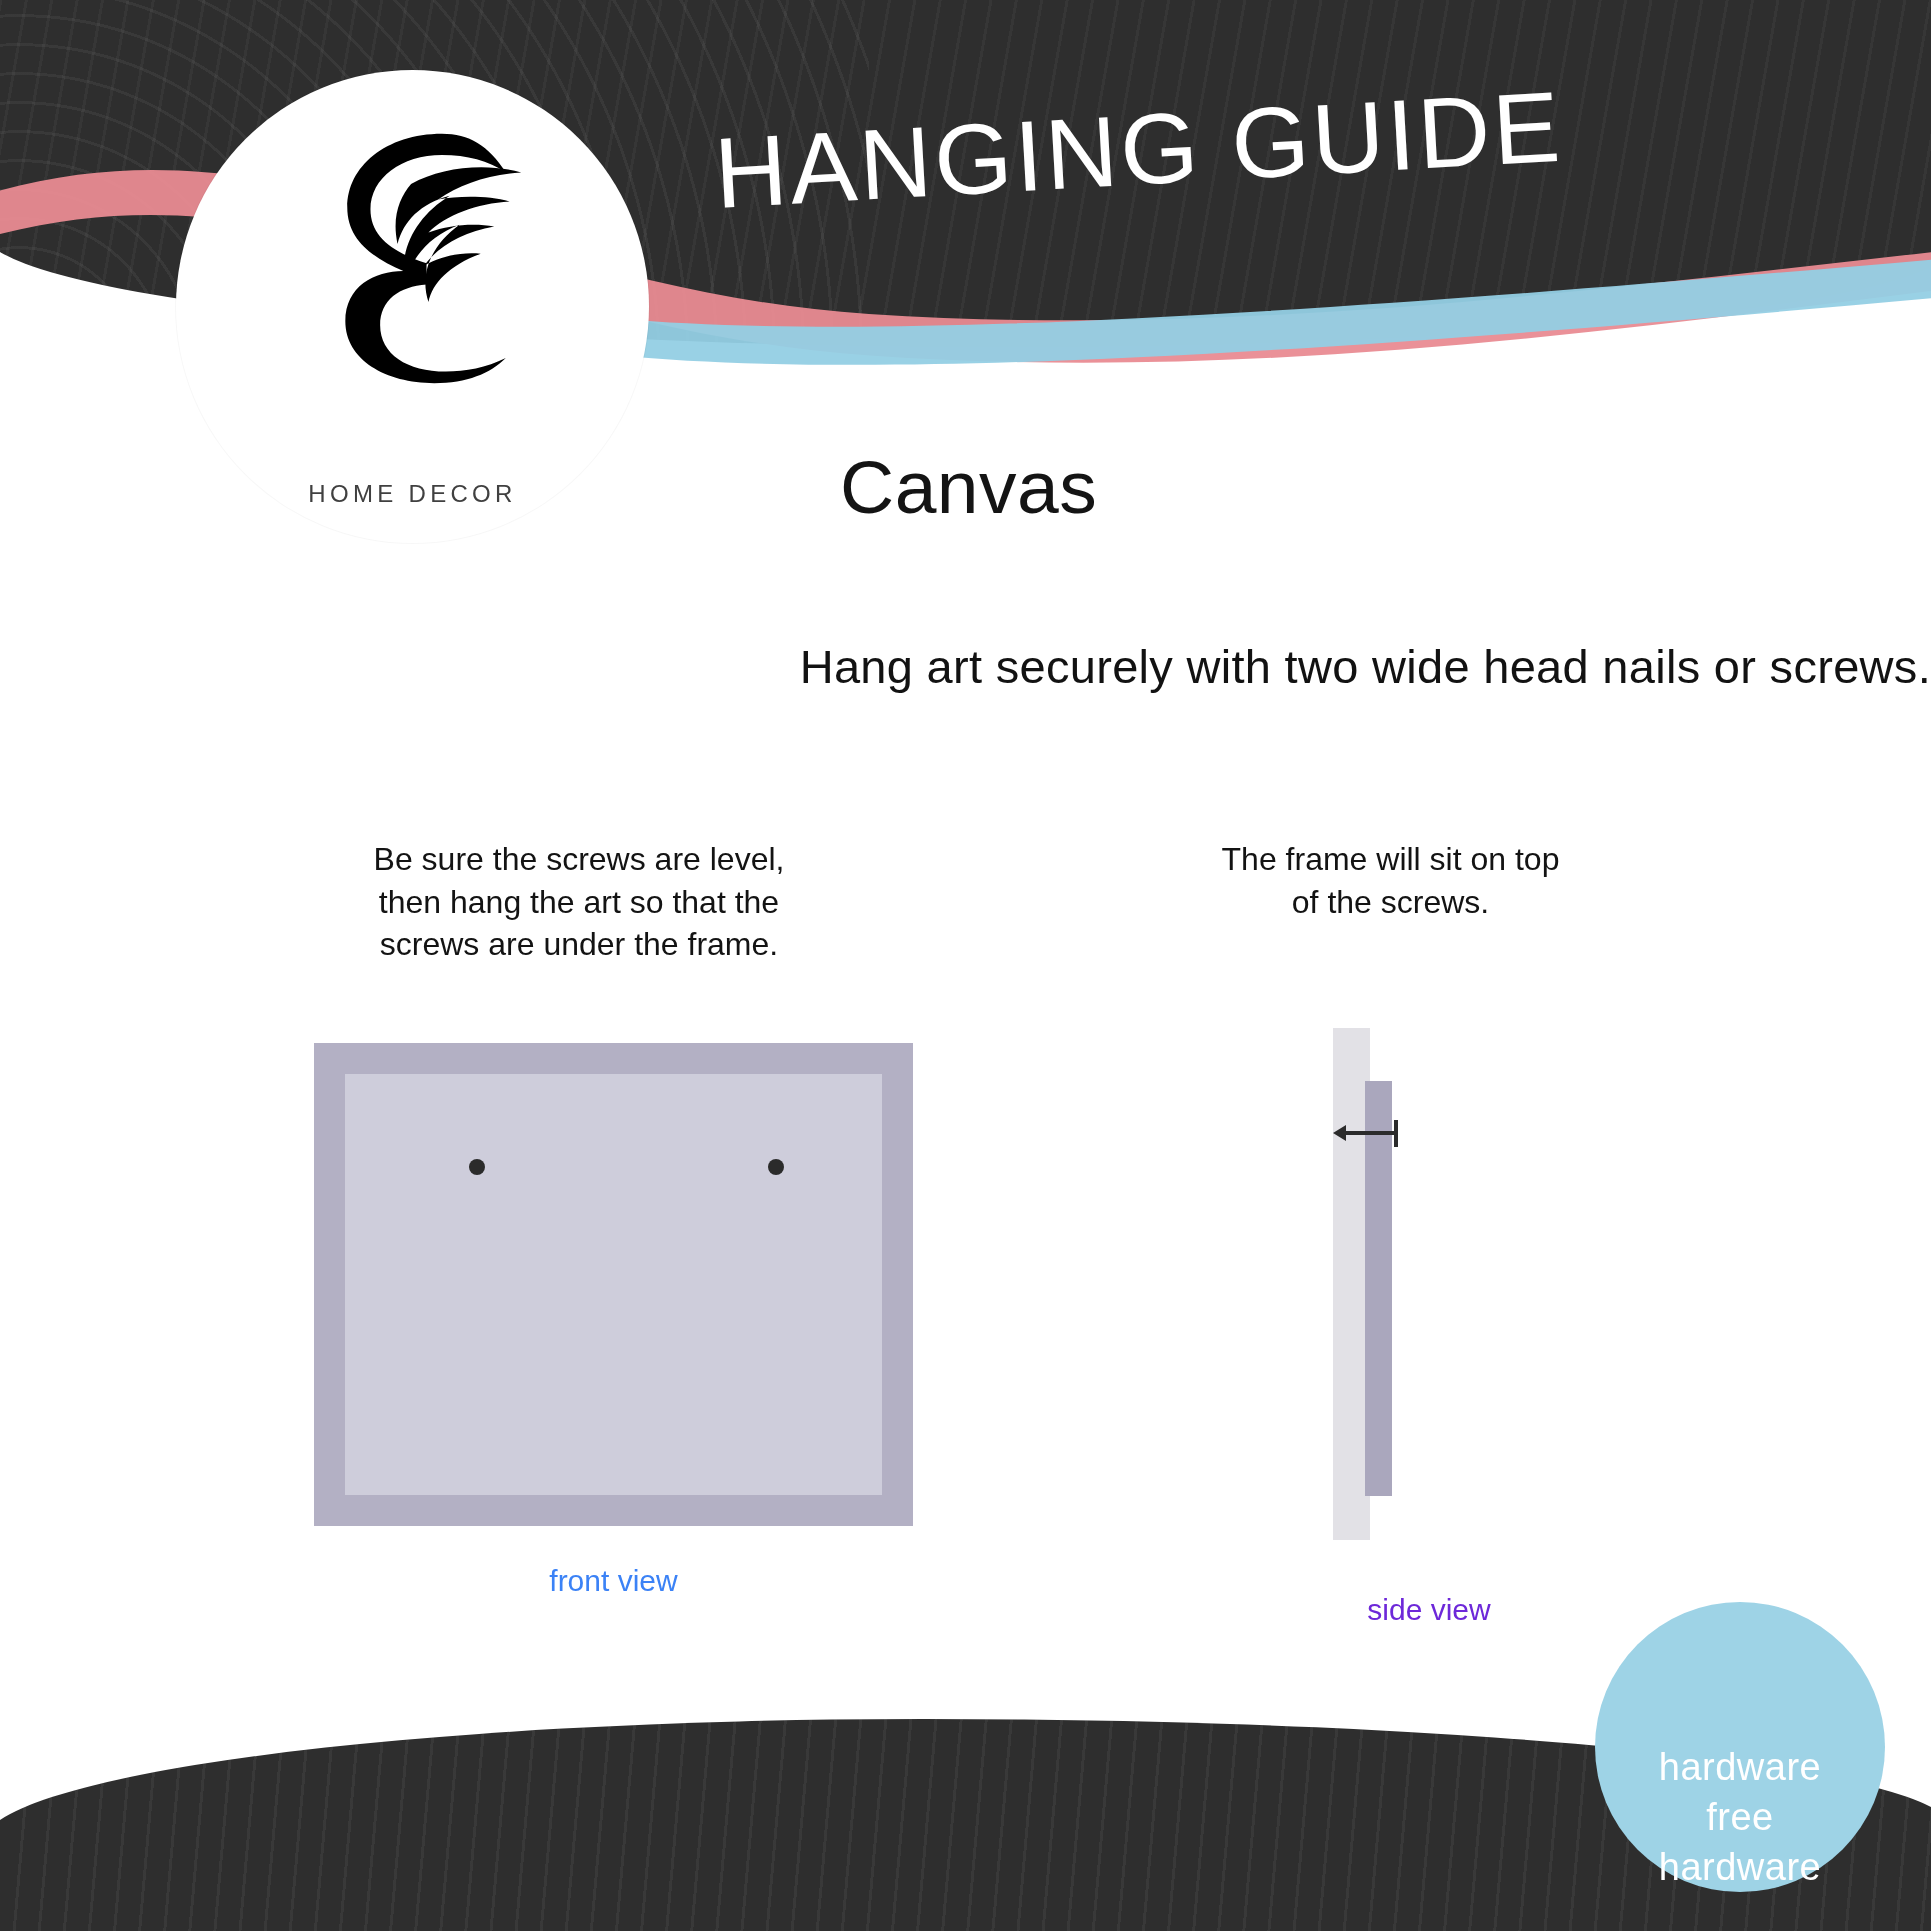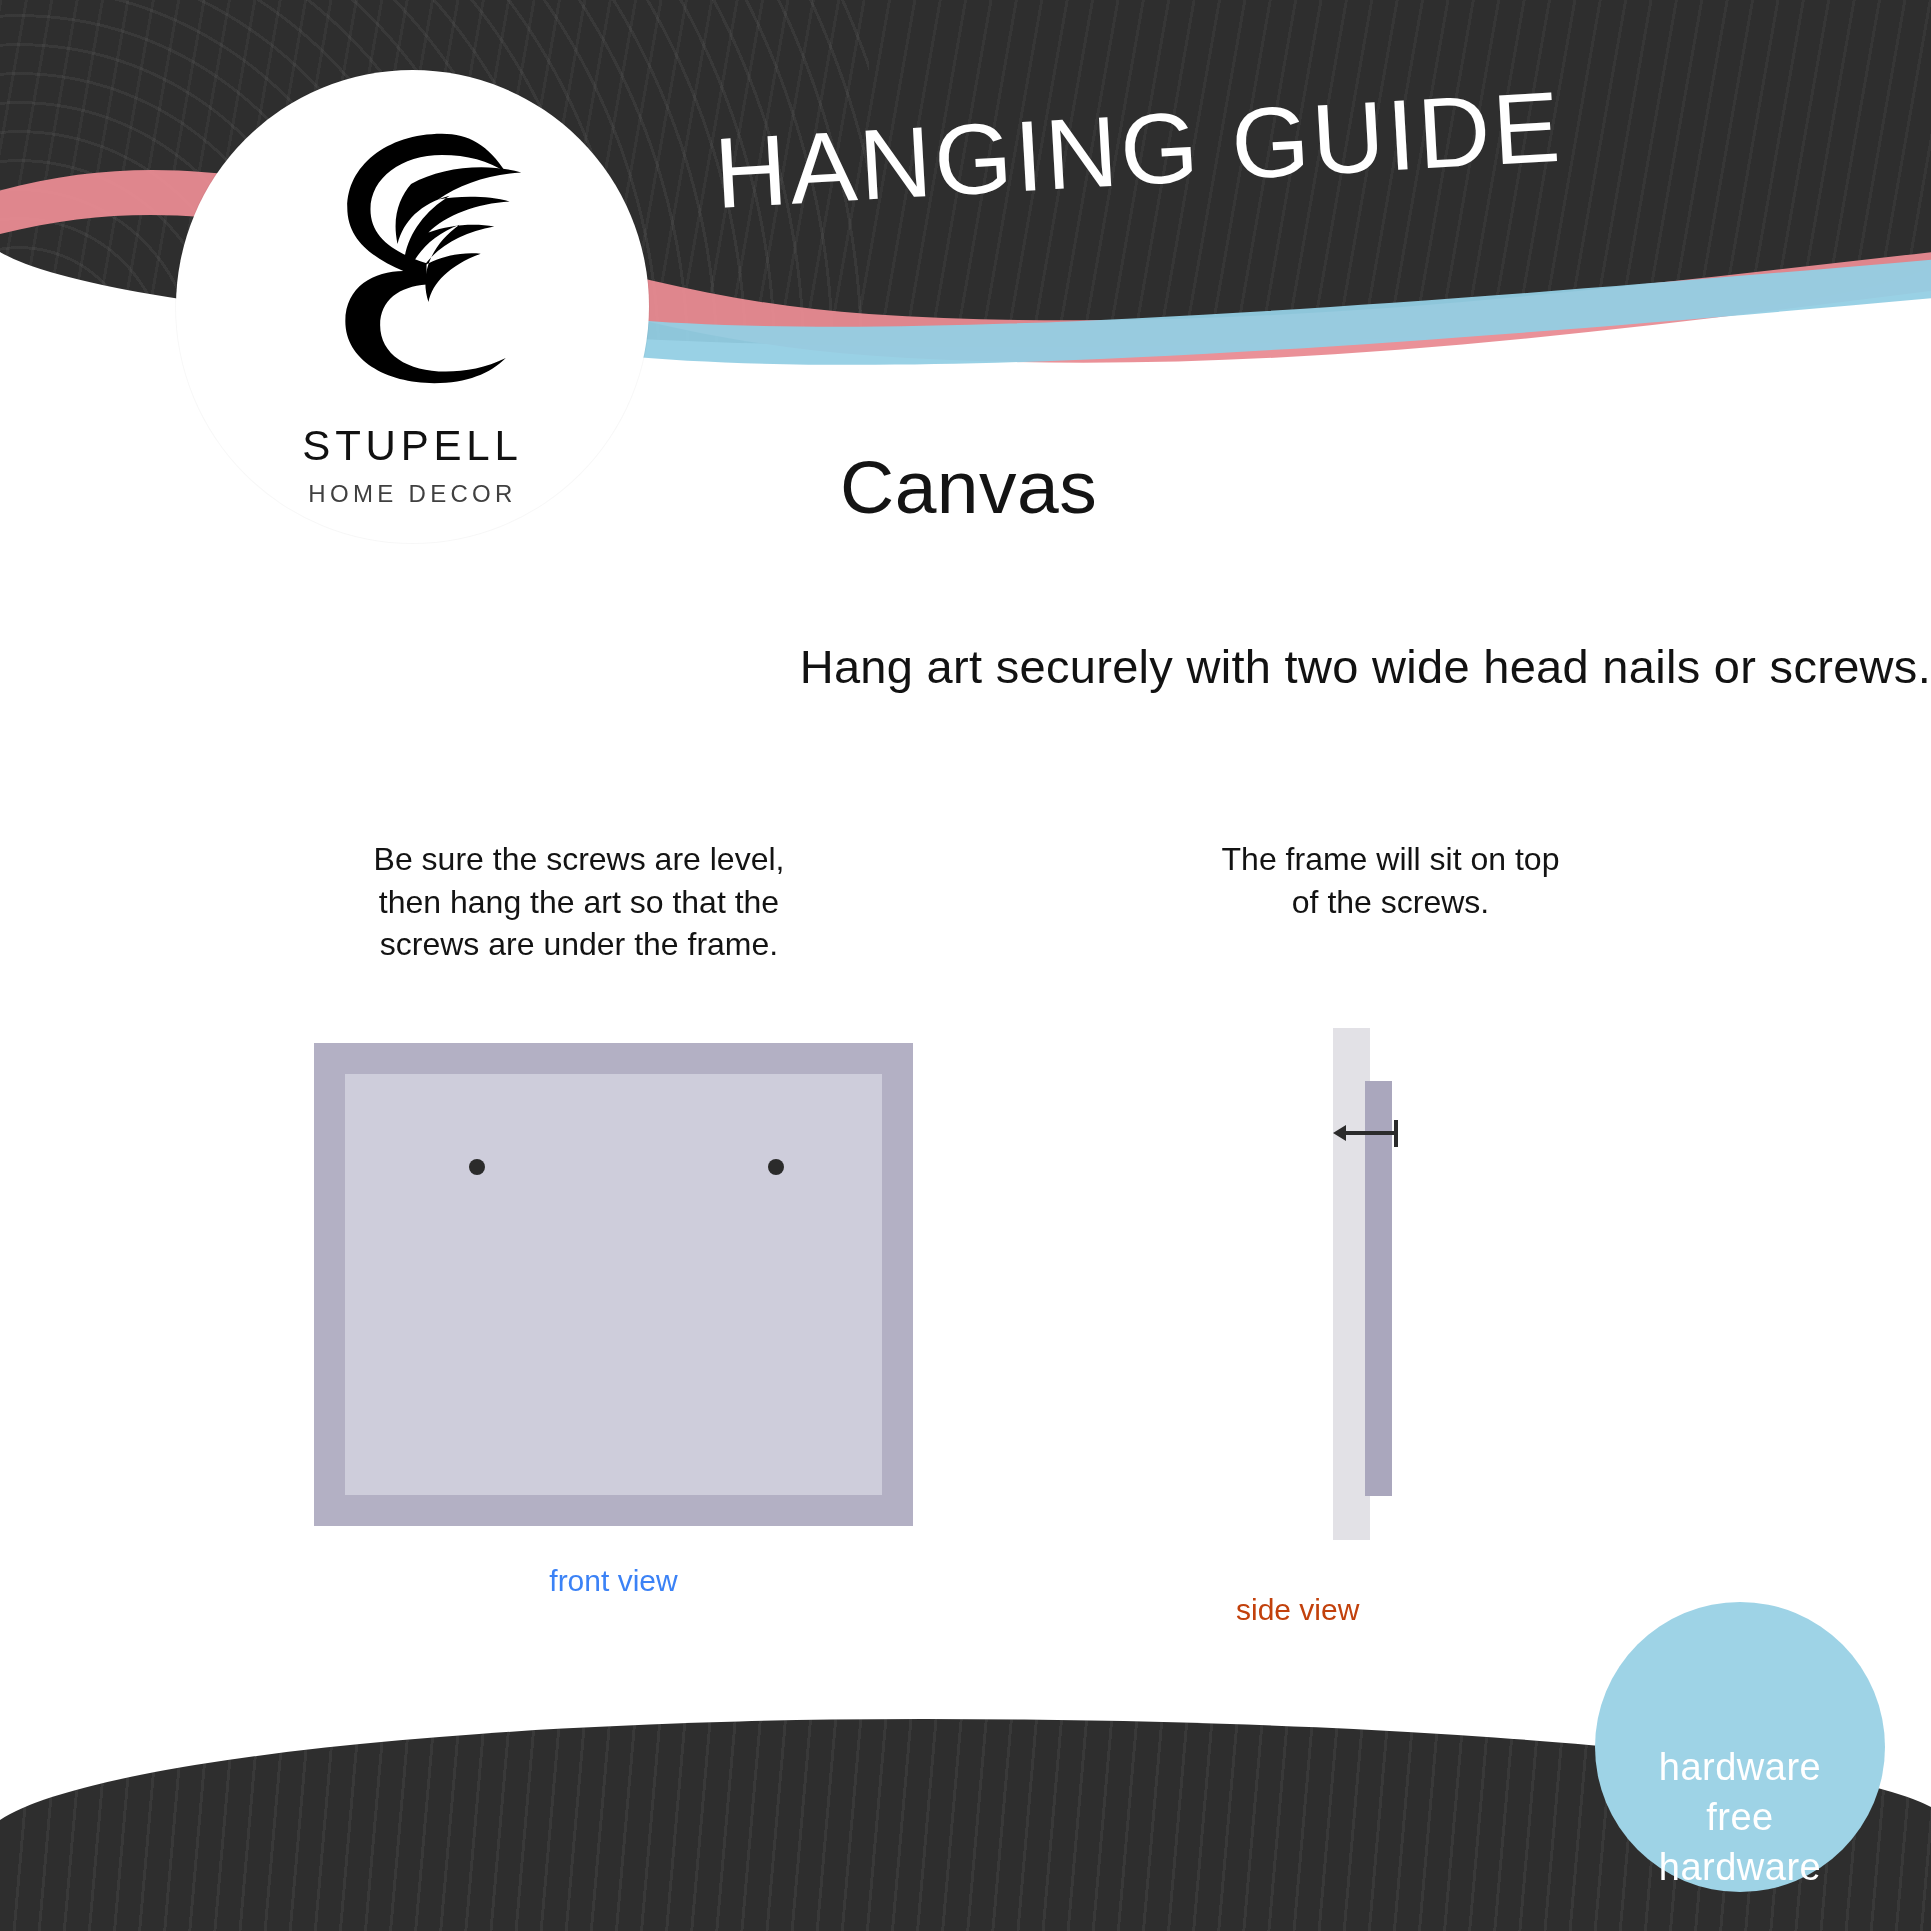--- a/index.html
+++ b/index.html
@@ -254,22 +254,23 @@
     left: 9.7px; top: 97px;
     width: 0; height: 0;
     border-top: 8.7px solid transparent;
     border-bottom: 8.7px solid transparent;
     border-right: 13.5px solid #2b2b2b;
   }
   .side-label {
     position: absolute;
     left: 1236px; top: 1593px;
     width: 386px;
+    text-align: center;
     font-size: 30px;
-    color: #c2410c;
+    color: #6d28d9;
   }
 
   
   .bubble {
     position: absolute;
     right: 46px;
     bottom: 39px;
     width: 290px; height: 290px;
     border-radius: 50%;
     background: #9ed3e6;
@@ -301,21 +302,20 @@
   </svg>
 </div>
 
 <div class="logo-badge">
   <div class="logo-mark">
     <svg width="232" height="261" viewBox="0 0 240 270" xmlns="http://www.w3.org/2000/svg">
       <path d="M150 6 C92 6 52 40 52 82 c0 34 26 52 58 66 c-30 0 -60 16 -60 52 c0 40 42 64 92 64 c34 0 58 -10 74 -26 c-20 10 -42 14 -62 14 c-40 0 -68 -18 -68 -48 c0 -26 20 -40 48 -42 l0 -22 c-36 -12 -58 -28 -58 -56 c0 -32 32 -56 74 -56 c26 0 48 6 66 18 C198 18 178 6 150 6 Z" fill="#000000"></path>
       <path d="M118 58 C150 40 196 36 232 46 C200 48 168 58 146 74 C168 70 198 70 220 76 C186 78 154 90 136 108 C158 100 184 98 204 102 C172 108 146 122 132 142 C150 132 172 128 190 130 C158 142 140 160 136 180 C126 150 140 120 168 100 C136 112 116 136 112 164 C104 128 122 92 158 70 C128 78 110 96 104 120 C98 92 106 72 118 58 Z" fill="#000000"></path>
     </svg>
   </div>
-  <div class="logo-title">STUPELL</div>
   <div class="logo-sub">HOME DECOR</div>
 </div>
 
 <div class="headline">HANGING GUIDE</div>
 
 <div class="product-type">Canvas</div>
 
 <div class="main-instruction">Hang art securely with two wide head nails or screws.</div>
 
 <div class="col left">

